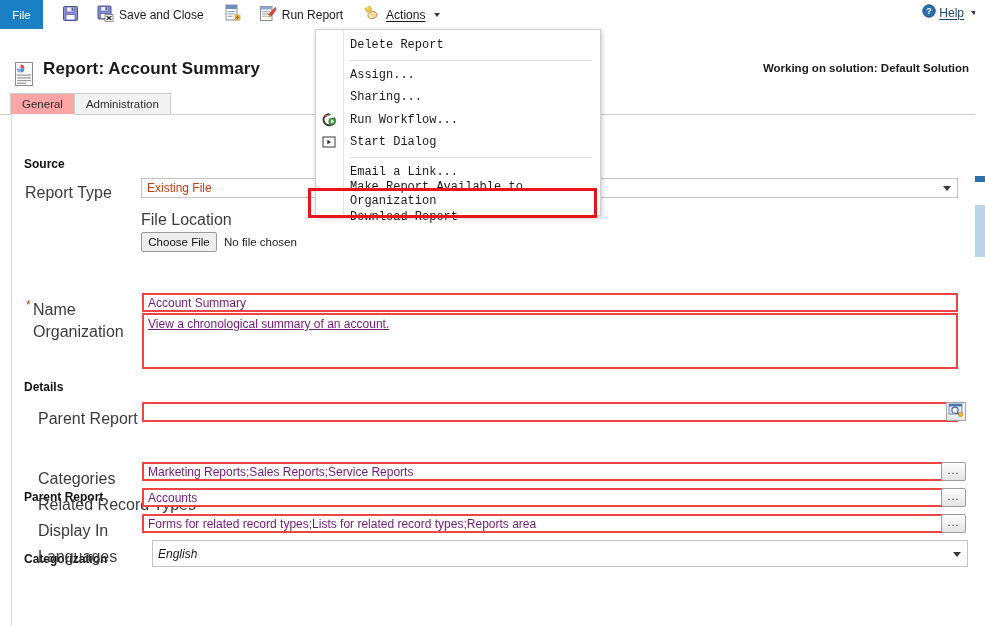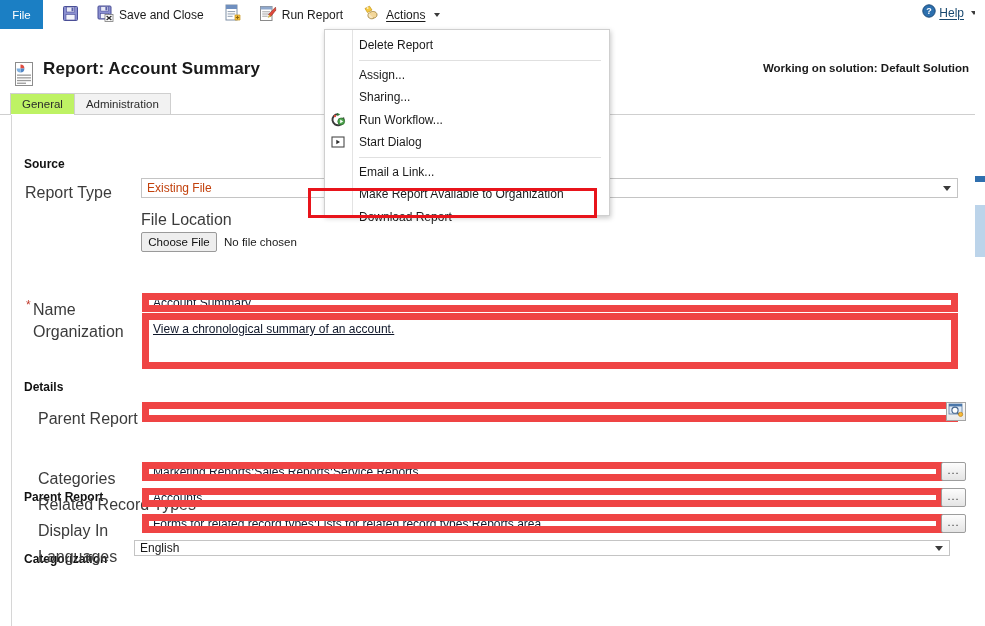--- a/index.html
+++ b/index.html
@@ -69,21 +69,21 @@
   }
 
   
   #tabs { position: absolute; left: 10px; bottom: 0; display: flex; align-items: flex-end; height: 22px; }
   .tab {
     height: 21px; padding: 0 11px; font-size: 11.5px; color: #2b2b2b;
     display: flex; align-items: center; cursor: pointer;
     border: 1px solid #cfcfcf; border-bottom: none; position: relative;
   }
   .tab.inactive { background: #f2f2f2; border-left: none; color:#2b2b2b; }
-  .tab.active { background: #bef264; z-index:2; }
+  .tab.active { background: #fca5a5; z-index:2; }
   .tab.active::after {
     content:""; position:absolute; left:0; right:0; bottom:-1px; height:1px; background:#ffffff;
   }
 
   
   #form-body {
     position: absolute; left: 0; top: 115px; width: 975px; bottom: 0;
     background: #ffffff; border-left: 1px solid #ffffff;
   }
   #form-inner { position: absolute; left: 10px; top: 0; right: 0; bottom: 0; border-left: 1px solid #d6d6d6; }
@@ -91,22 +91,22 @@
   .sec-head {
     position: absolute; font-size: 12px; font-weight: bold; color: #111111;
   }
   .fld-lbl {
     position: absolute; font-size: 16px; color: #3b3b3b; white-space: nowrap;
   }
   .req-star { color: #c0392b; font-size: 12px; position: absolute; }
 
   .txtbox {
     position: absolute; background: #ffffff;
-    border: 7px solid #ef4444;
-    font-family: "Liberation Sans", sans-serif; font-size: 12px; color: #0f172a;
+    border: 2px solid #ef4444;
+    font-family: "Liberation Sans", sans-serif; font-size: 12px; color: #701a75;
     padding: 2px 4px; outline: none;
   }
   .selbox {
     position: absolute; background: #ffffff; border: 1px solid #c4c4c4;
     font-size: 12px; color: #1a1a1a; display: flex; align-items: center;
     padding-left: 5px; cursor: pointer;
   }
   .selbox.disabled { color: #c2410c; background: #ffffff; }
   .sel-caret {
     position: absolute; right: 6px; top: 50%; margin-top: -2px;
@@ -136,24 +136,25 @@
   
   #lookup-btn {
     position: absolute; width: 20px; height: 19px;
     background: linear-gradient(#fbfbfb,#e8e8e8);
     border: 1px solid #a4a4a4; cursor: pointer;
     display:flex; align-items:center; justify-content:center;
   }
 
   
   #actions-menu {
-    position: absolute; left: 324px; top: 29px; width: 286px; height: 187px;
+    position: absolute; left: 315px; top: 29px; width: 286px; height: 187px;
     background: #ffffff; border: 1px solid #cfcfcf;
     box-shadow: 1px 2px 5px rgba(0,0,0,.22);
     z-index: 50;
+    font-family: Liberation Mono, monospace;
   }
   #menu-gutter {
     position: absolute; left: 0; top: 0; width: 28px; height: 100%;
     background: #ffffff; border-right: 1px solid #e3e3e3;
   }
   .menu-item {
     position: relative; height: 22.5px; display: flex; align-items: center;
     padding-left: 34px; font-size: 12px; color: #1a1a1a; cursor: pointer;
     z-index: 2;
   }
@@ -353,21 +354,21 @@
         <span>...</span>
       </div>
 
       <div class="fld-lbl" style="left:26px; top:407px;">Display In</div>
       <input class="txtbox" style="left: 130px; top: 399px; width: 801px; height: 19px;" value="Forms for related record types;Lists for related record types;Reports area">
       <div class="ell-btn" style="left:929px; top:399px;">
         <span>...</span>
       </div>
 
       <div class="fld-lbl" style="left:26px; top:433px;">Languages</div>
-      <div class="selbox" style="left:122px; top:425px; width:816px; height:16px;">
+      <div class="selbox" style="left:140px; top:425px; width:816px; height:27px;font-style:italic;">
         <span>English</span>
         <span class="sel-caret"></span>
       </div>
 
     </div>
   </div>
 
   <div id="right-strip">
     <div class="bar" style="top:176px;height:6px;background:#2f6fae;"></div>
     <div class="bar" style="top:205px;height:52px;background:#bcd4ea;"></div>

